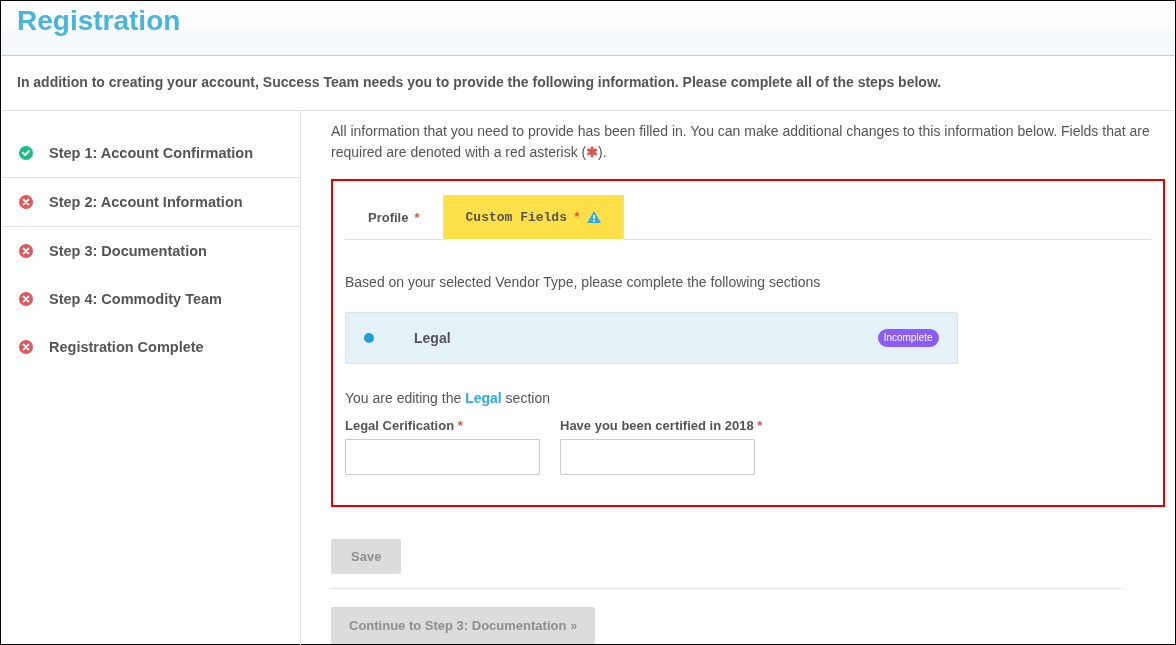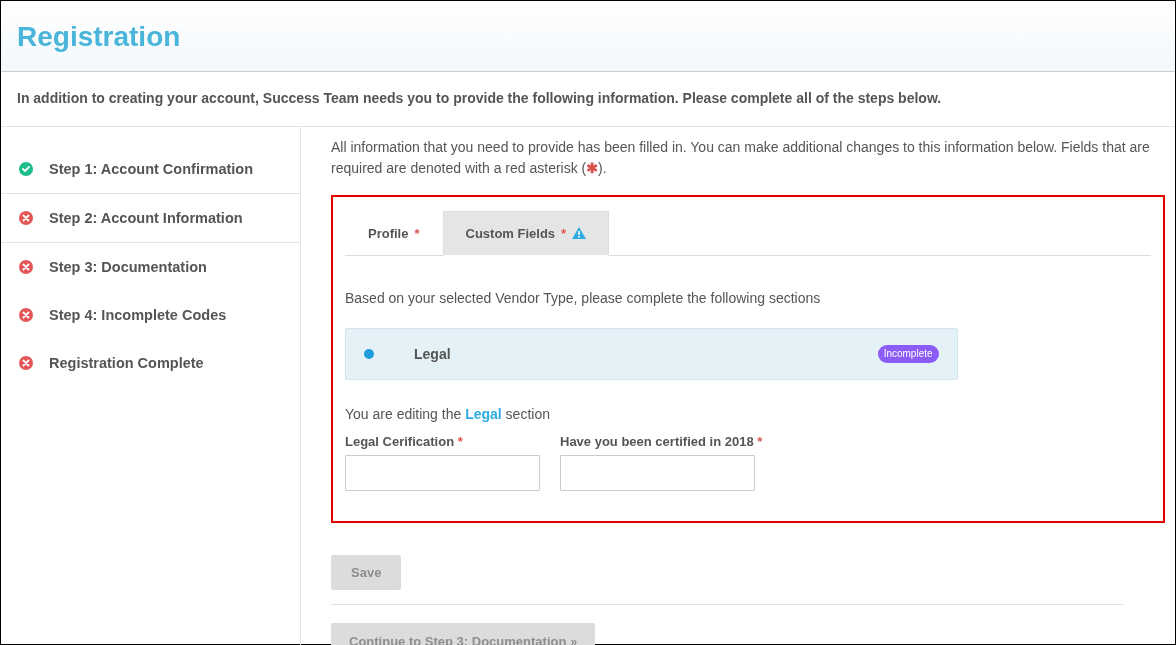--- a/index.html
+++ b/index.html
@@ -11,21 +11,21 @@
   }
   .outer {
     width: 1176px;
     height: 645px;
     border: 1px solid #000;
     box-sizing: border-box;
     background: #fff;
     padding: 0;
   }
   .header-bar {
-    padding: 20px 16px 18px 16px;
+    padding: 4px 16px 18px 16px;
     background: linear-gradient(#fff, #f3f8fb);
     border-bottom: 1px solid #ccc;
   }
   .header-bar h1 {
     color: #4ab5db;
     font-size: 28px;
     font-weight: 700;
   }
   .intro {
     padding: 18px 16px 20px 16px;
@@ -97,24 +97,25 @@
     cursor: pointer;
     display: flex;
     align-items: center;
     gap: 6px;
   }
   .tab.inactive-tab {
     background: transparent;
     border-color: transparent;
   }
   .tab.active-tab {
-    background: #e5e5e5;
+    background: #fde047;
     border: 1px solid #ddd;
     border-bottom: 1px solid #fff;
     margin-bottom: -1px;
+    font-family: Liberation Mono, monospace;
   }
   .req { color: #d9534f; }
   .section-intro {
     color: #555;
     margin-bottom: 22px;
     font-size: 14px;
     margin-top: 34px;
   }
   .section-bar {
     background: #e4f2f8;
@@ -244,21 +245,21 @@
         <span>Step 3: Documentation</span>
       </div>
 
       <div class="step">
         <span class="icon-circle">
           <svg width="14" height="14" viewBox="0 0 14 14">
               <circle cx="7" cy="7" r="7" fill="#e55757"></circle>
               <path d="M4.5 4.5 L9.5 9.5 M9.5 4.5 L4.5 9.5" stroke="#fff" stroke-width="1.8" stroke-linecap="round"></path>
             </svg>
         </span>
-        <span>Step 4: Incomplete Codes</span>
+        <span>Step 4: Commodity Team</span>
       </div>
 
       <div class="step">
         <span class="icon-circle">
           <svg width="14" height="14" viewBox="0 0 14 14">
               <circle cx="7" cy="7" r="7" fill="#e55757"></circle>
               <path d="M4.5 4.5 L9.5 9.5 M9.5 4.5 L4.5 9.5" stroke="#fff" stroke-width="1.8" stroke-linecap="round"></path>
             </svg>
         </span>
         <span>Registration Complete</span>

